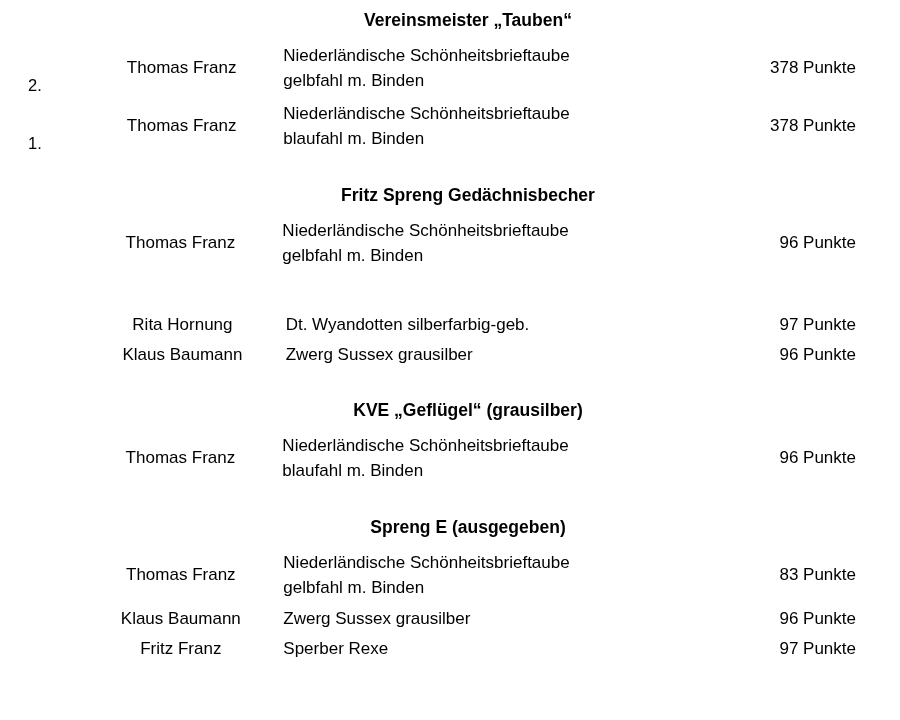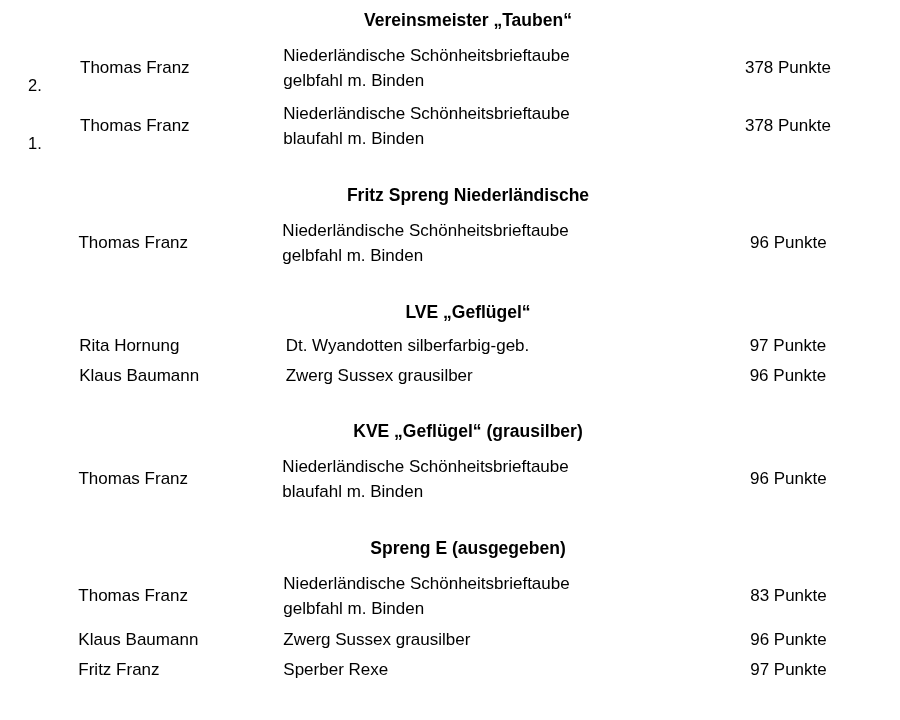--- a/index.html
+++ b/index.html
@@ -43,30 +43,30 @@
   .col-rank {
     width: 58px;
     text-align: left;
     padding-left: 28px !important;
     font-size: 16.5px;
     vertical-align: bottom !important;
     padding-bottom: 2px !important;
   }
   .col-name {
     width: 218px;
-    text-align: left;
+    text-align: center;
     white-space: nowrap;
   }
   .col-breed {
     width: 480px;
     text-align: left;
   }
   .col-points {
     width: 144px;
-    text-align: center;
+    text-align: right;
     padding-right: 44px !important;
     white-space: nowrap;
   }
   .breed-line {
     display: block;
     line-height: 1.48;
   }
   .spacer-sm { height: 10px; }
   .spacer-lg { height: 30px; }
   .row-2line td { height: 56px; }
@@ -99,39 +99,38 @@
                 <span class="breed-line">Niederländische Schönheitsbrieftaube</span>
                 <span class="breed-line">blaufahl m. Binden</span>
               </td>
               <td class="col-points">378 Punkte</td>
             </tr>
           </tbody>
         </table>
       </div>
       <div class="section">
         <div class="spacer-lg"></div>
-        <div class="section-title">Fritz Spreng Niederländische</div>
+        <div class="section-title">Fritz Spreng Gedächnisbecher</div>
         <div style="height: 8px;"></div>
         <table class="rows">
           <tbody>
             <tr class="row-2line">
               <td class="col-rank"></td>
               <td class="col-name">Thomas Franz</td>
               <td class="col-breed">
                 <span class="breed-line">Niederländische Schönheitsbrieftaube</span>
                 <span class="breed-line">gelbfahl m. Binden</span>
               </td>
               <td class="col-points">96 Punkte</td>
             </tr>
           </tbody>
         </table>
       </div>
       <div class="section">
         <div class="spacer-lg"></div>
-        <div class="section-title">LVE „Geflügel“</div>
         <div style="height: 8px;"></div>
         <table class="rows">
           <tbody>
             <tr class="row-1line">
               <td class="col-rank"></td>
               <td class="col-name">Rita Hornung</td>
               <td class="col-breed">
                 <span class="breed-line">Dt. Wyandotten silberfarbig-geb.</span>
               </td>
               <td class="col-points">97 Punkte</td>

